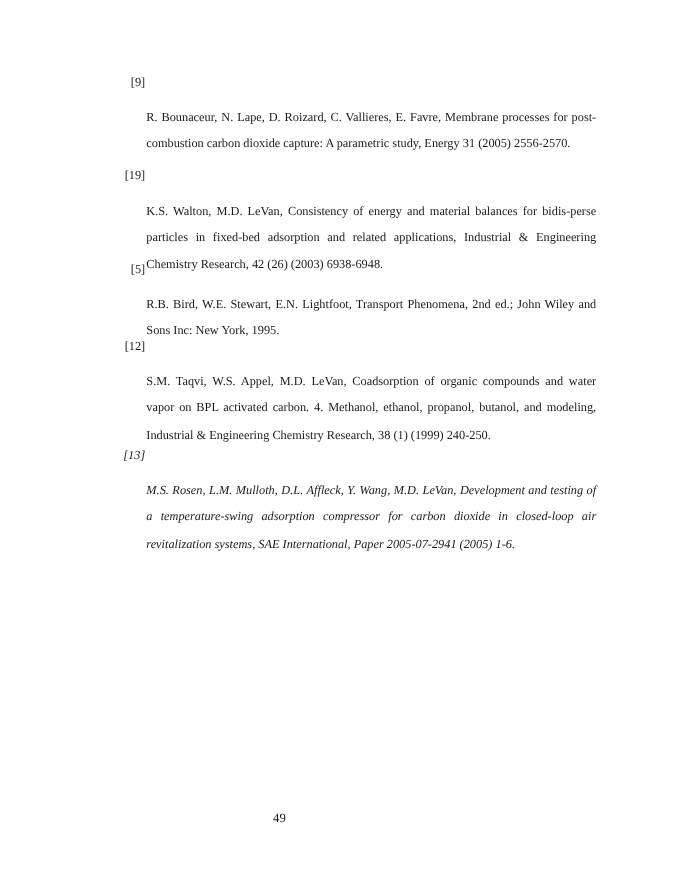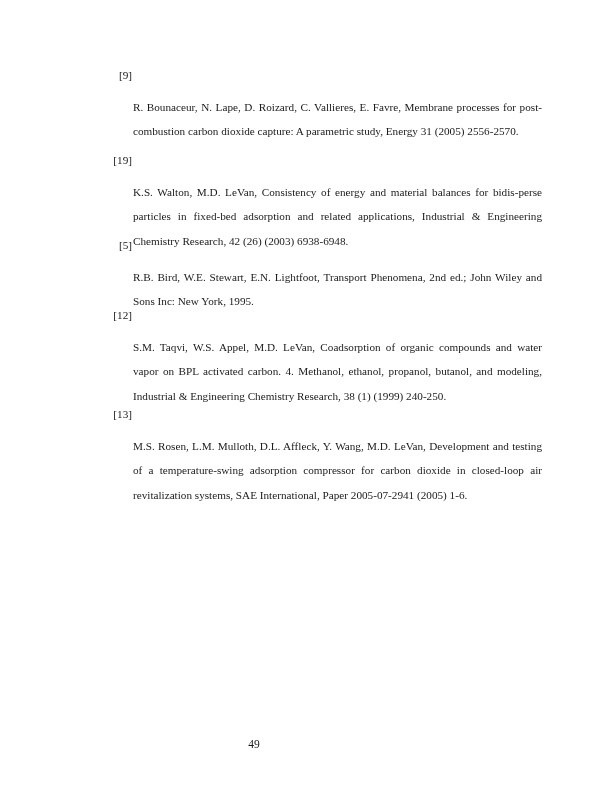--- a/index.html
+++ b/index.html
@@ -38,19 +38,19 @@
     <div class="body">K.S. Walton, M.D. LeVan, Consistency of energy and material balances for bidis-perse particles in fixed-bed adsorption and related applications, Industrial &amp; Engineering Chemistry Research, 42 (26) (2003) 6938-6948.</div>
   </div>
   <div class="ref" style="top:233px;">
     <span class="num">[5]</span>
     <div class="body">R.B. Bird, W.E. Stewart, E.N. Lightfoot, Transport Phenomena, 2nd ed.; John Wiley and Sons Inc: New York, 1995.</div>
   </div>
   <div class="ref" style="top:303px;">
     <span class="num">[12]</span>
     <div class="body">S.M. Taqvi, W.S. Appel, M.D. LeVan, Coadsorption of organic compounds and water vapor on BPL activated carbon. 4. Methanol, ethanol, propanol, butanol, and modeling, Industrial &amp; Engineering Chemistry Research, 38 (1) (1999) 240-250.</div>
   </div>
-  <div class="ref" style="top:402px;">
+  <div class="ref" style="top:402px;font-style:italic;">
     <span class="num">[13]</span>
     <div class="body">M.S. Rosen, L.M. Mulloth, D.L. Affleck, Y. Wang, M.D. LeVan, Development and testing of a temperature-swing adsorption compressor for carbon dioxide in closed-loop air revitalization systems, SAE International, Paper 2005-07-2941 (2005) 1-6.</div>
   </div>
 </div>
 
 <div class="page-number">49</div>
 
 </body></html>

